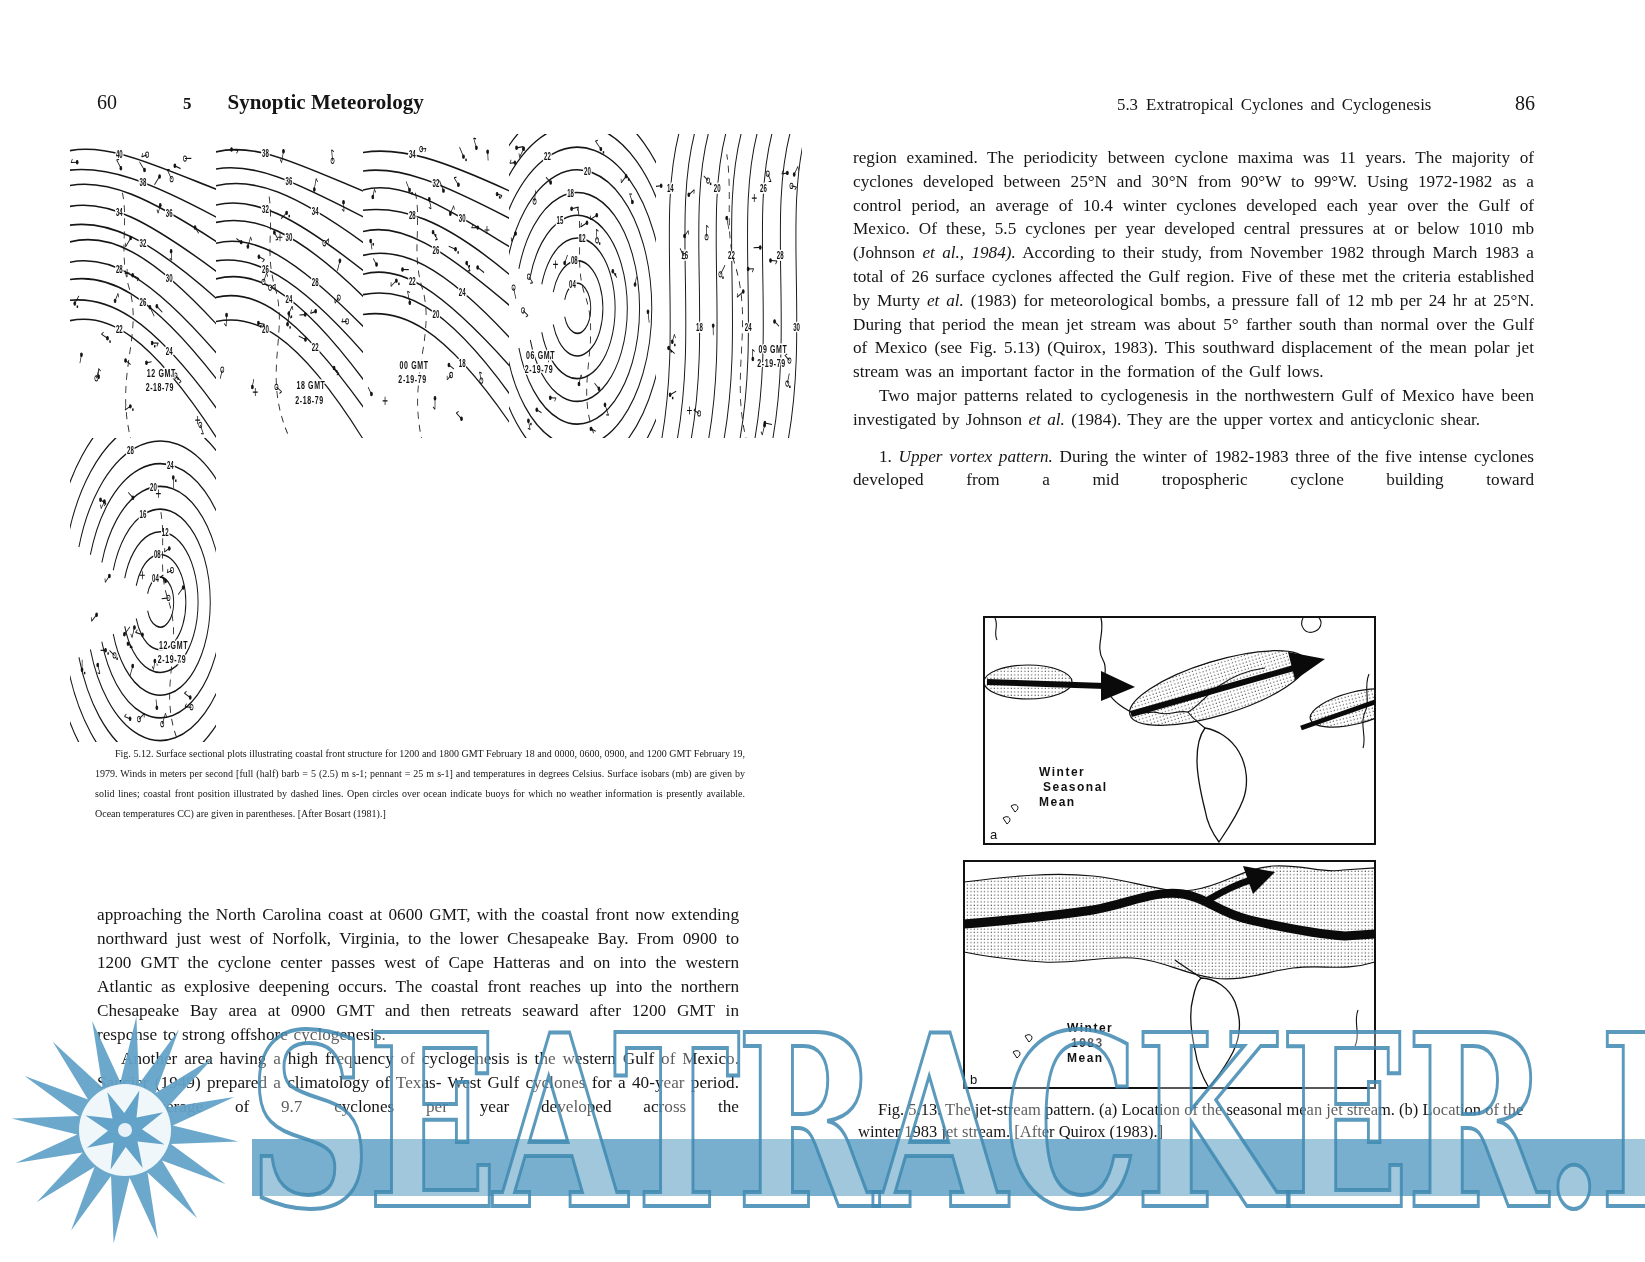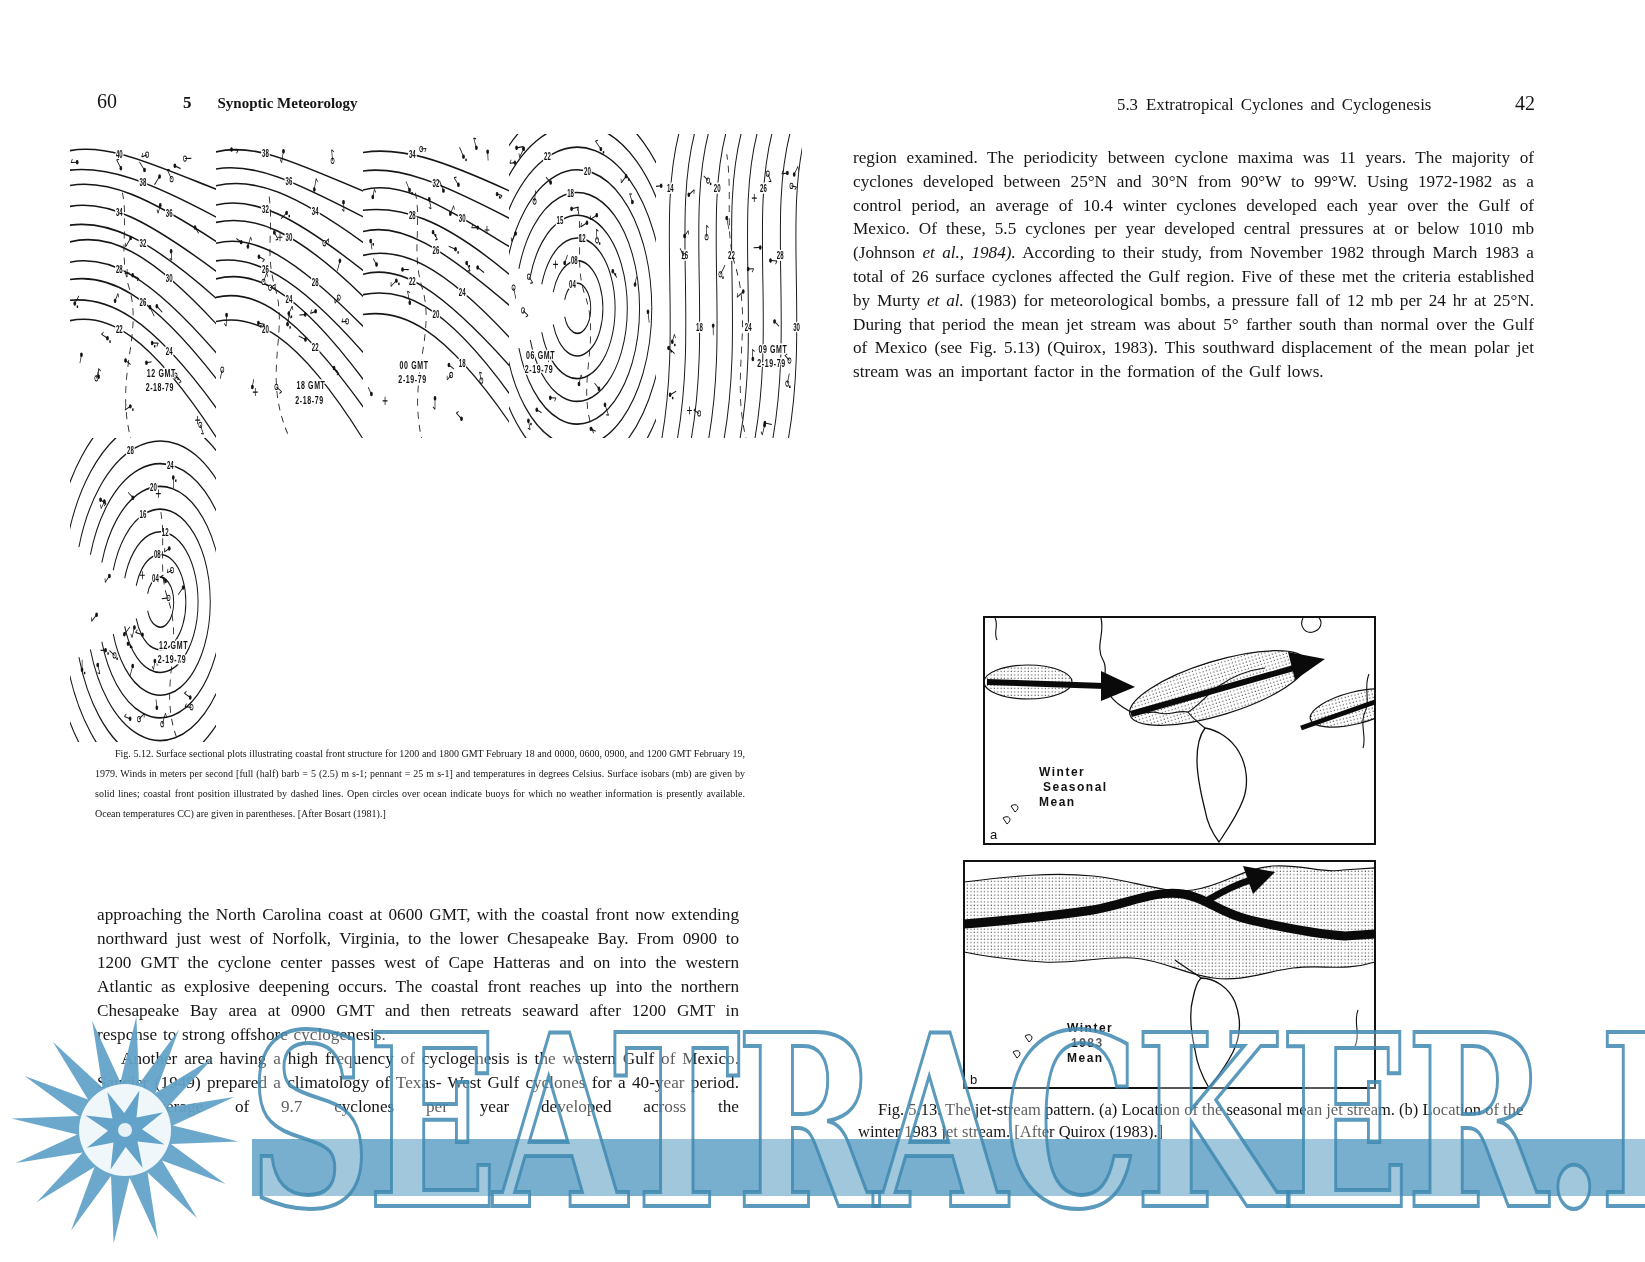--- a/index.html
+++ b/index.html
@@ -4,21 +4,21 @@
 <style>
   *{margin:0;padding:0;box-sizing:border-box}
   html,body{background:#ffffff}
   .canvas{position:relative;width:1645px;height:1262px;background:#fff;overflow:hidden;
           font-family:"Liberation Serif", serif;color:#151515}
 
   
   .hdr-left{position:absolute;left:97px;top:90px;width:640px;display:flex;align-items:baseline;font-size:18px}
   .hdr-left .pn{font-size:20px}
   .hdr-left .chnum{font-weight:bold;margin-left:66px;font-size:17px}
-  .hdr-left .chtitle{font-weight:bold;margin-left:26px;font-size:15px}
+  .hdr-left .chtitle{font-weight:bold;margin-left:36px;font-size:21px}
 
   .fig512{position:absolute;left:70px;top:134px;width:732px;height:608px;
           display:grid;grid-template-columns:repeat(5,1fr);grid-template-rows:1fr 1fr}
   svg.wxpanel{width:100%;height:100%;display:block}
   svg text{font-family:"Liberation Sans", sans-serif}
 
   .cap512{position:absolute;left:95px;top:744px;width:650px;font-size:10px;line-height:20px;
           text-align:justify;text-indent:20px}
   .body-left{position:absolute;left:97px;top:903px;width:642px;font-size:17.2px;line-height:24px;
           text-align:justify;word-spacing:1.5px}
@@ -681,25 +681,27 @@
     <div class="body-left">
       <p><span>approaching the North Carolina coast at 0600 GMT, with the coastal front now extending northward just west of Norfolk, Virginia, to the lower Chesapeake Bay. From 0900 to 1200 GMT the cyclone center passes west of Cape Hatteras and on into the western Atlantic as explosive deepening occurs. The coastal front reaches up into the northern Chesapeake Bay area at 0900 GMT and then retreats seaward after 1200 GMT in response to strong offshore cyclogenesis.</span></p>
       <p class="ind jlast"><span>Another area having a high frequency of cyclogenesis is the western Gulf of Mexico. Saucier (1949) prepared a climatology of Texas- West Gulf cyclones for a 40-year period. An average of 9.7 cyclones per year developed across the</span></p>
     </div>
   </div>
 
   <div>
     <div class="hdr-right">
       <span class="sec">5.3</span>
       <span class="sectitle">Extratropical  Cyclones and Cyclogenesis</span>
-      <span class="pn">42</span>
+      <span class="pn">86</span>
     </div>
 
     <div class="body-right">
       <p><span>region examined. The periodicity between cyclone maxima was 11 years. The majority of cyclones developed between 25°N and 30°N from 90°W to 99°W. Using 1972-1982 as a control period, an average of 10.4 winter cyclones developed each year over the Gulf of Mexico. Of these, 5.5 cyclones per year developed central pressures at or below 1010 mb (Johnson </span><span style="font-style: italic;">et al., 1984).</span><span> According to their study, from November 1982 through March 1983 a total of 26 surface cyclones affected the Gulf region. Five of these met the criteria established by Murty </span><span style="font-style: italic;">et al.</span><span> (1983) for meteorological bombs, a pressure fall of 12 mb per 24 hr at 25°N. During that period the mean jet stream was about 5° farther south than normal over the Gulf of Mexico (see Fig. 5.13) (Quirox, 1983). This southward displacement of the mean polar jet stream was an important factor in the formation of the Gulf lows.</span></p>
+      <p class="ind"><span>Two major patterns related to cyclogenesis in the northwestern Gulf of Mexico have been investigated by Johnson </span><span style="font-style: italic;">et al.</span><span> (1984). They are the upper vortex and anticyclonic shear.</span></p>
+      <p class="ind gap jlast"><span>1. </span><span style="font-style: italic;">Upper vortex pattern.</span><span> During the winter of 1982-1983 three of the five intense cyclones developed from a mid tropospheric cyclone building toward</span></p>
     </div>
 
     <svg class="map-a" viewBox="0 0 393 229">
       <defs>
         <pattern id="stipA" patternUnits="userSpaceOnUse" width="3.4" height="3.4">
           <circle cx="1.1" cy="1.1" r="0.6" fill="#333"></circle>
         </pattern>
       </defs>
       <rect x="1" y="1" width="391" height="227" fill="none" stroke="#111" stroke-width="2"></rect>
 

